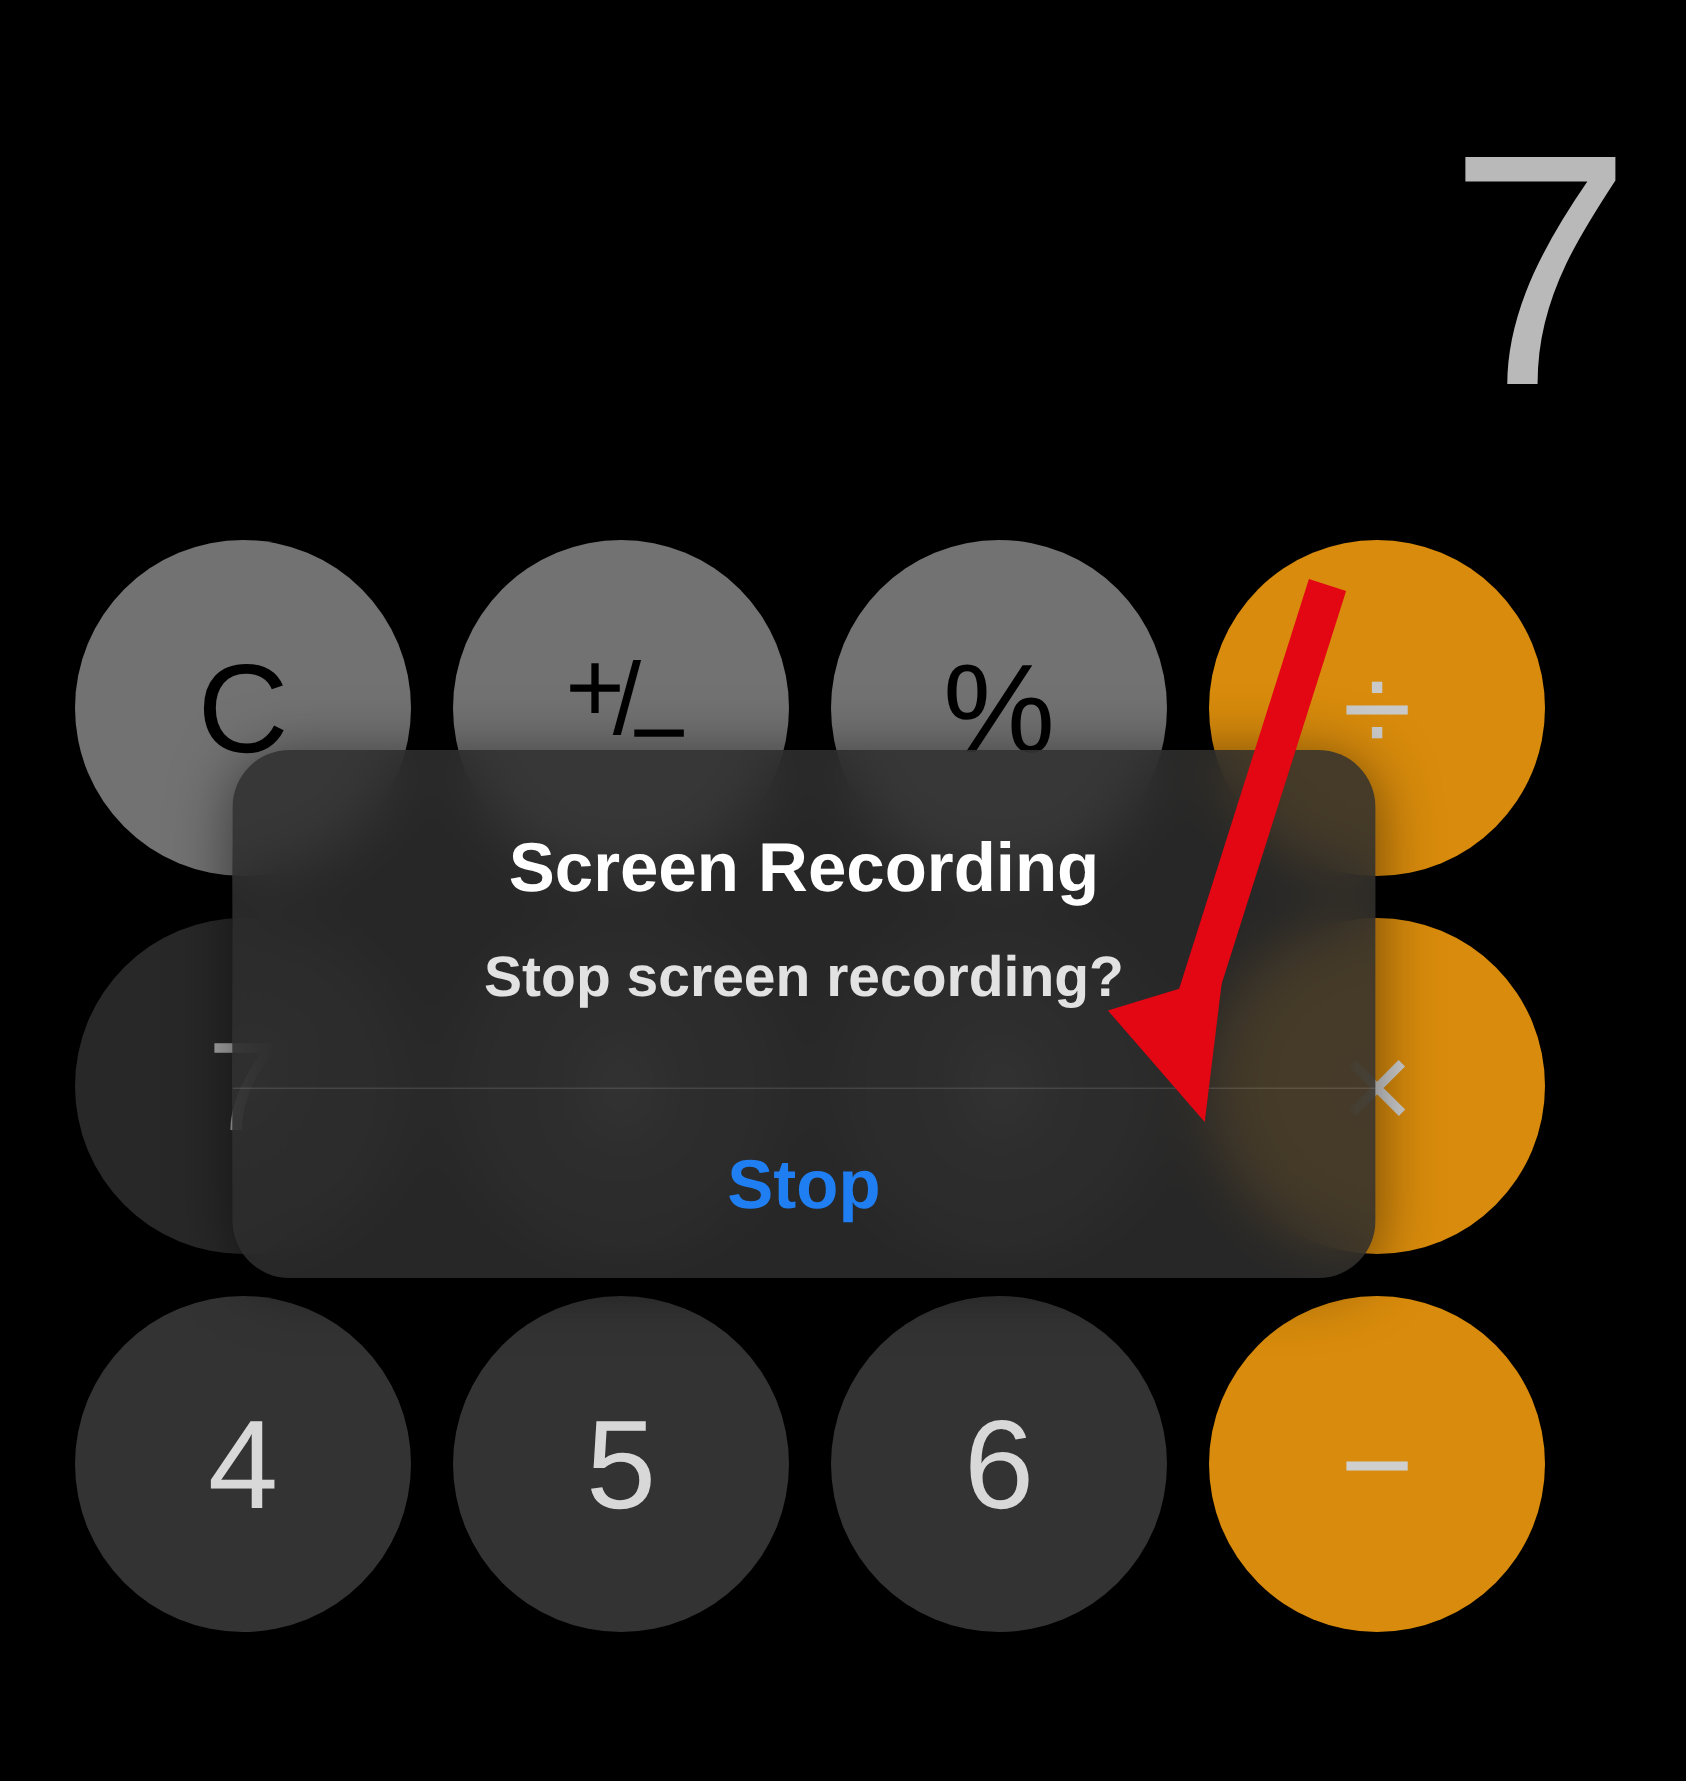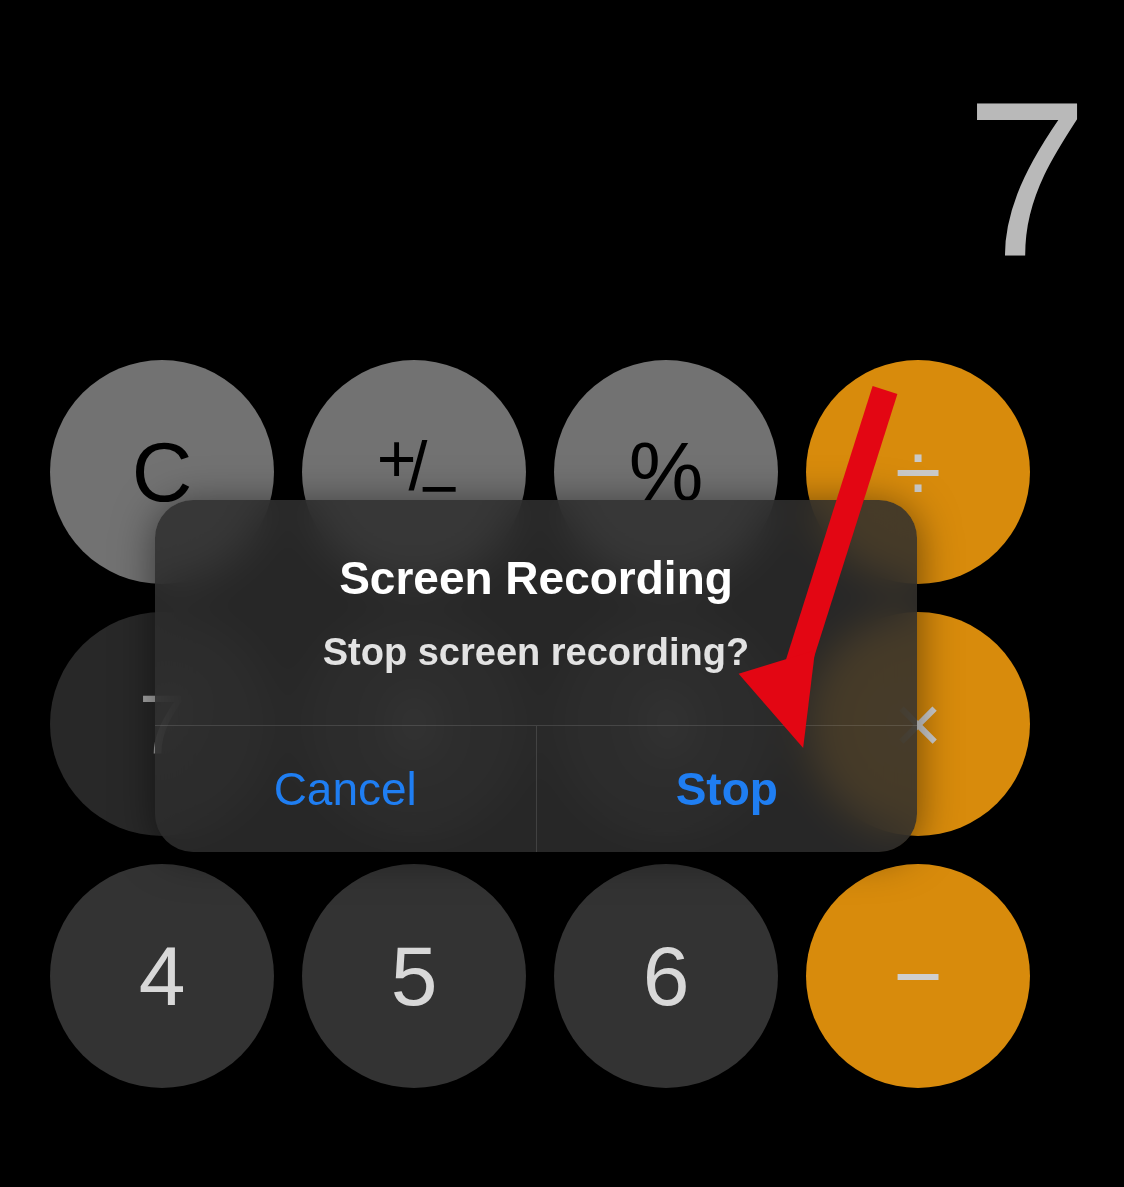--- a/index.html
+++ b/index.html
@@ -79,21 +79,20 @@
     </div>
   </div>
 
   <div class="overlay">
     <div class="dialog">
       <div class="content">
         <div class="title">Screen Recording</div>
         <div class="message">Stop screen recording?</div>
       </div>
       <div class="buttons">
-        <div class="dialog-btn cancel">Cancel</div>
         <div class="dialog-btn stop">Stop</div>
       </div>
     </div>
   </div>
 
   <svg class="arrow-svg" width="220" height="400">
     <defs>
       <marker id="arrowhead" markerWidth="12" markerHeight="12" refX="6" refY="6" orient="auto">
         <polygon points="0,0 12,6 0,12" fill="#e30613"></polygon>
       </marker>

